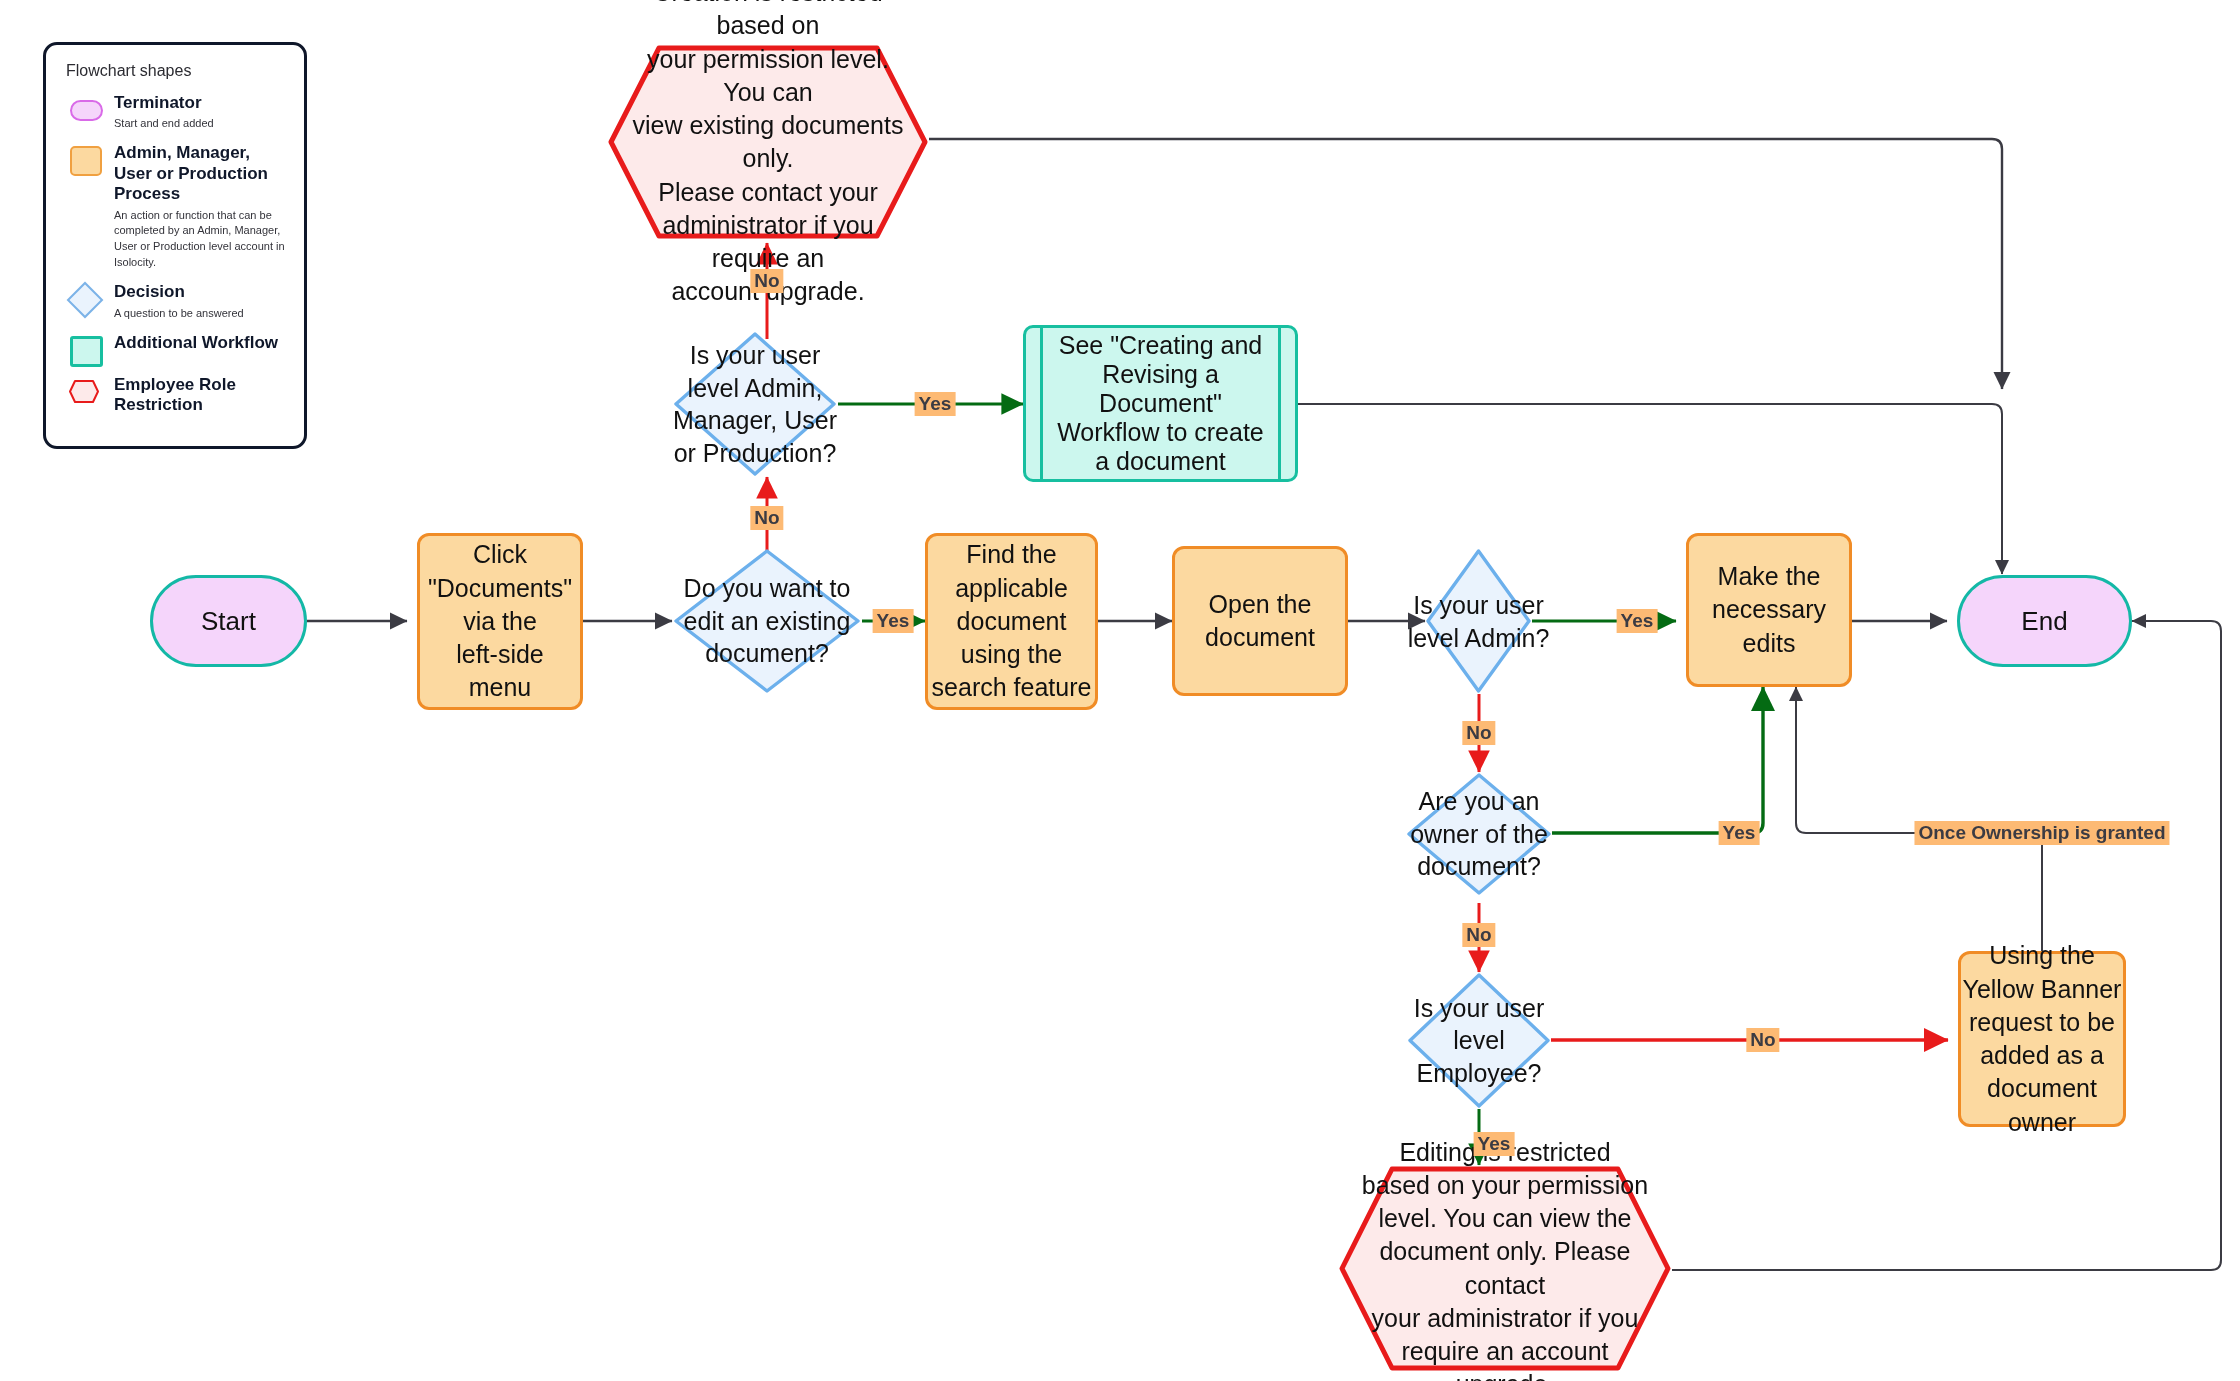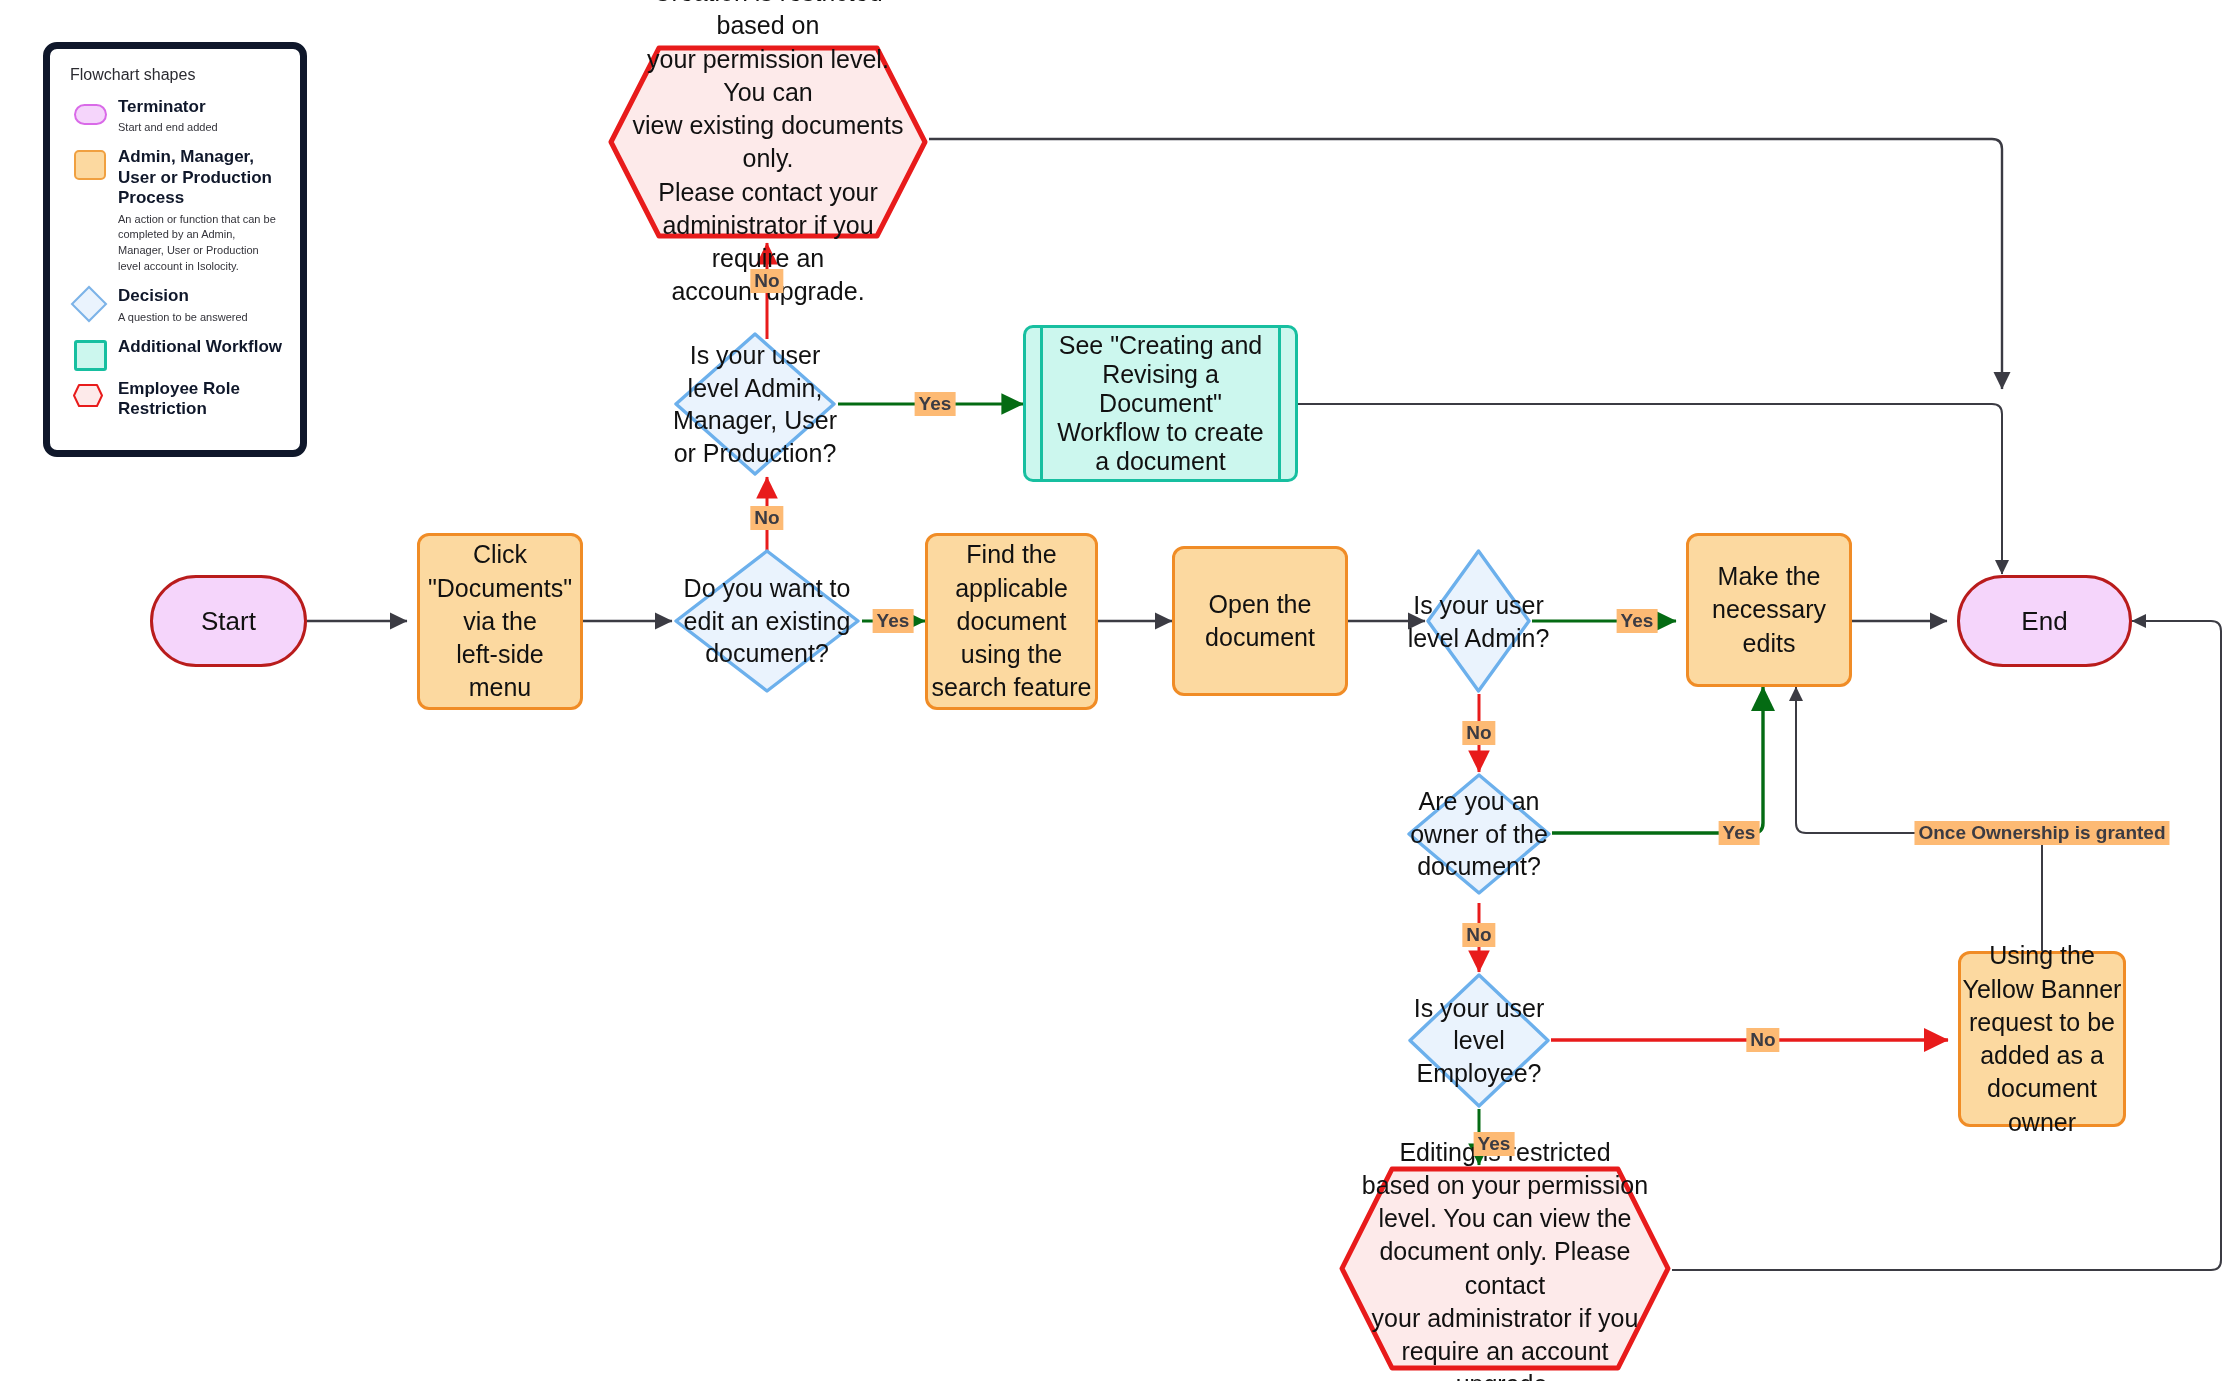--- a/index.html
+++ b/index.html
@@ -36,21 +36,21 @@
   }
   .node .txt {
     display: block;
     width: 100%;
     white-space: pre-line;
     line-height: 1.33;
   }
 
   .terminator {
     background: #f5d5fb;
-    border: 3px solid #b91c1c;
+    border: 3px solid #14b8a6;
     border-radius: 999px;
     font-size: 26px;
   }
 
   .process {
     background: #fcd9a0;
     border: 3px solid #f08c26;
     border-radius: 12px;
     font-size: 25px;
   }
@@ -136,21 +136,21 @@
   }
 
   
   #legend {
     position: absolute;
     left: 43px;
     top: 42px;
     width: 264px;
     box-sizing: border-box;
     background: #ffffff;
-    border: 7px solid #0f172a;
+    border: 3px solid #0f172a;
     border-radius: 14px;
     padding: 17px 18px 20px 18px;
     z-index: 9;
   }
   #legend .lg-title {
     font-size: 16px;
     color: #2b2b31;
     margin: 0 0 13px 2px;
   }
   .lg-row {

